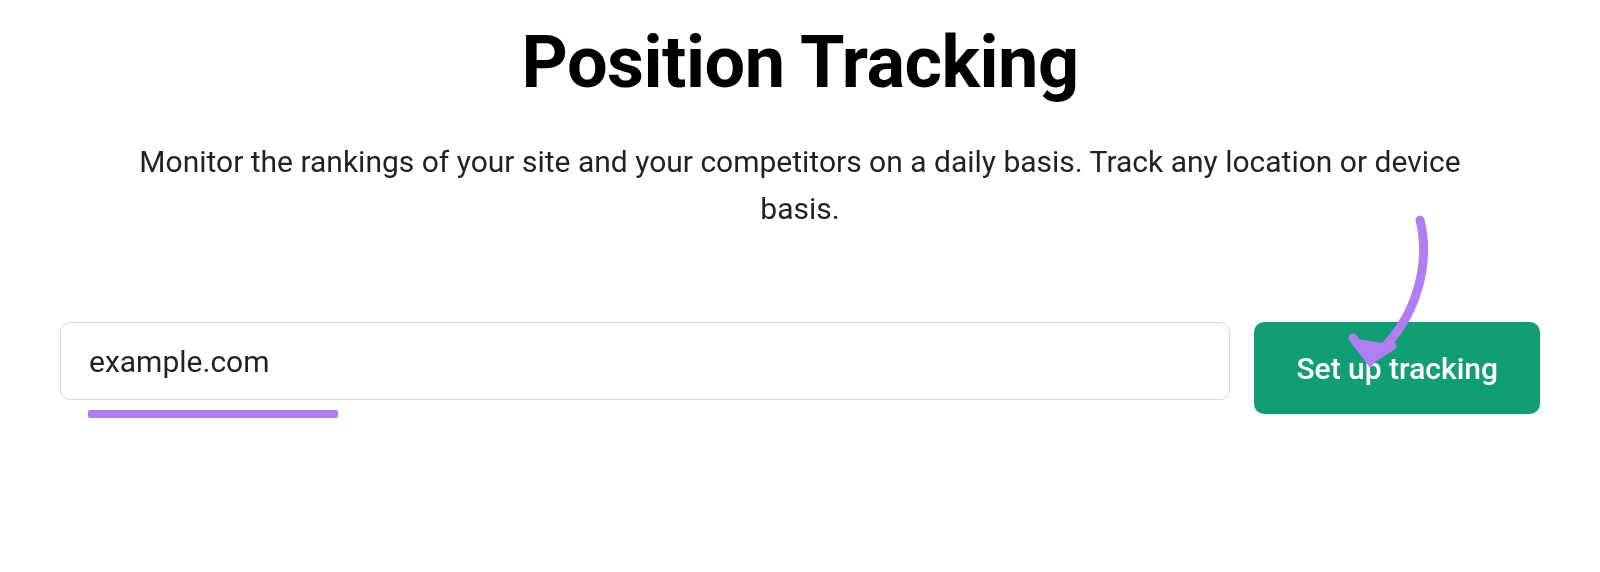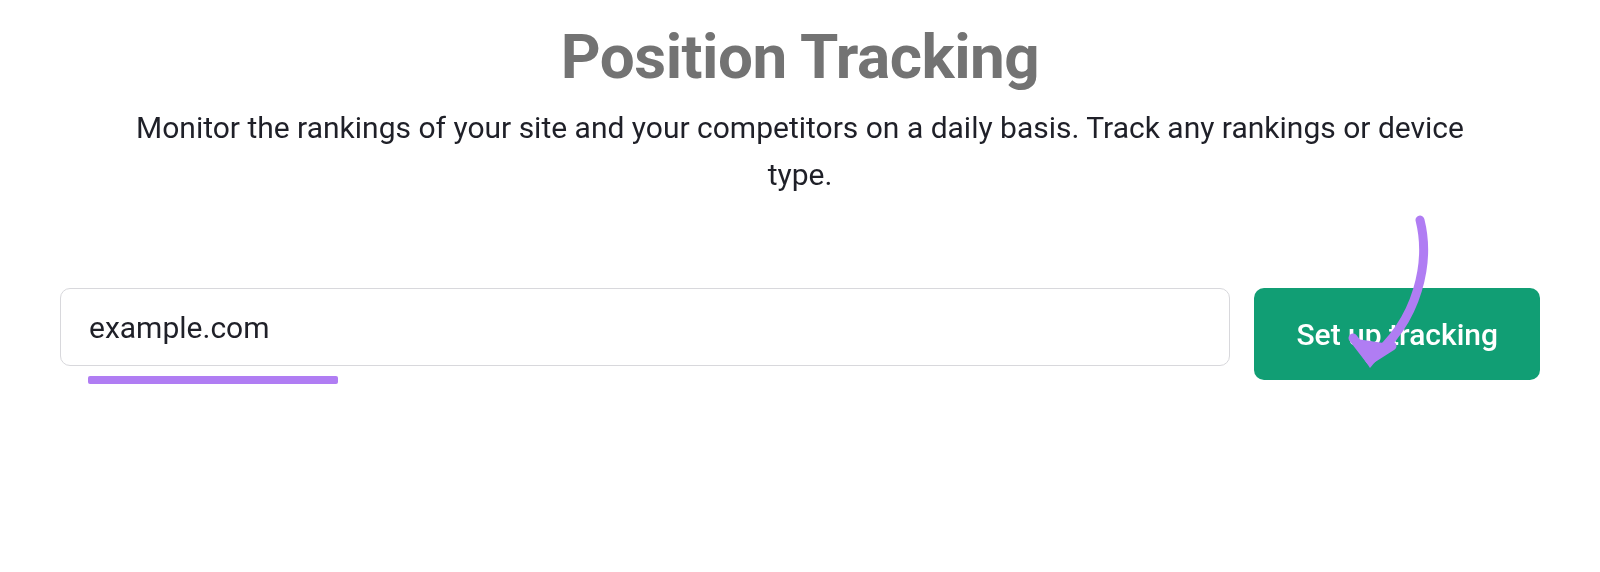--- a/index.html
+++ b/index.html
@@ -15,25 +15,25 @@
       padding: 20px 60px;
       position: relative;
     }
     .container {
       display: flex;
       flex-direction: column;
       align-items: center;
       width: 100%;
     }
     .page-title {
-      font-size: 62px;
+      font-size: 72px;
       font-weight: 700;
-      color: #737373;
+      color: #000000;
       text-align: center;
-      margin-bottom: 12px;
+      margin-bottom: 34px;
       letter-spacing: -0.5px;
     }
     .subtitle {
       font-size: 30px;
       font-weight: 400;
       color: #1f2028;
       text-align: center;
       line-height: 1.55;
       margin-bottom: 90px;
       max-width: 1350px;
@@ -87,21 +87,21 @@
       top: 210px;
       right: 160px;
       pointer-events: none;
     }
   </style>
 </head>
 <body>
 
 <div class="container">
   <h1 class="page-title">Position Tracking</h1>
-  <p class="subtitle">Monitor the rankings of your site and your competitors on a daily basis. Track any rankings or device type.</p>
+  <p class="subtitle">Monitor the rankings of your site and your competitors on a daily basis. Track any location or device basis.</p>
   <div class="form-row">
     <input type="text" class="domain-input" value="example.com" style="">
     <div class="input-underline"></div>
     <button class="setup-button">Set up tracking</button>
   </div>
 </div>
 
 <svg class="arrow-annotation" width="200" height="180" viewBox="0 0 200 180">
   <path d="M 180 10 C 190 50, 180 110, 130 150" stroke="#b07df3" stroke-width="9" fill="none" stroke-linecap="round"></path>
   <path d="M 130 150 L 113 128 M 130 150 L 152 136" stroke="#b07df3" stroke-width="9" fill="none" stroke-linecap="round"></path>

